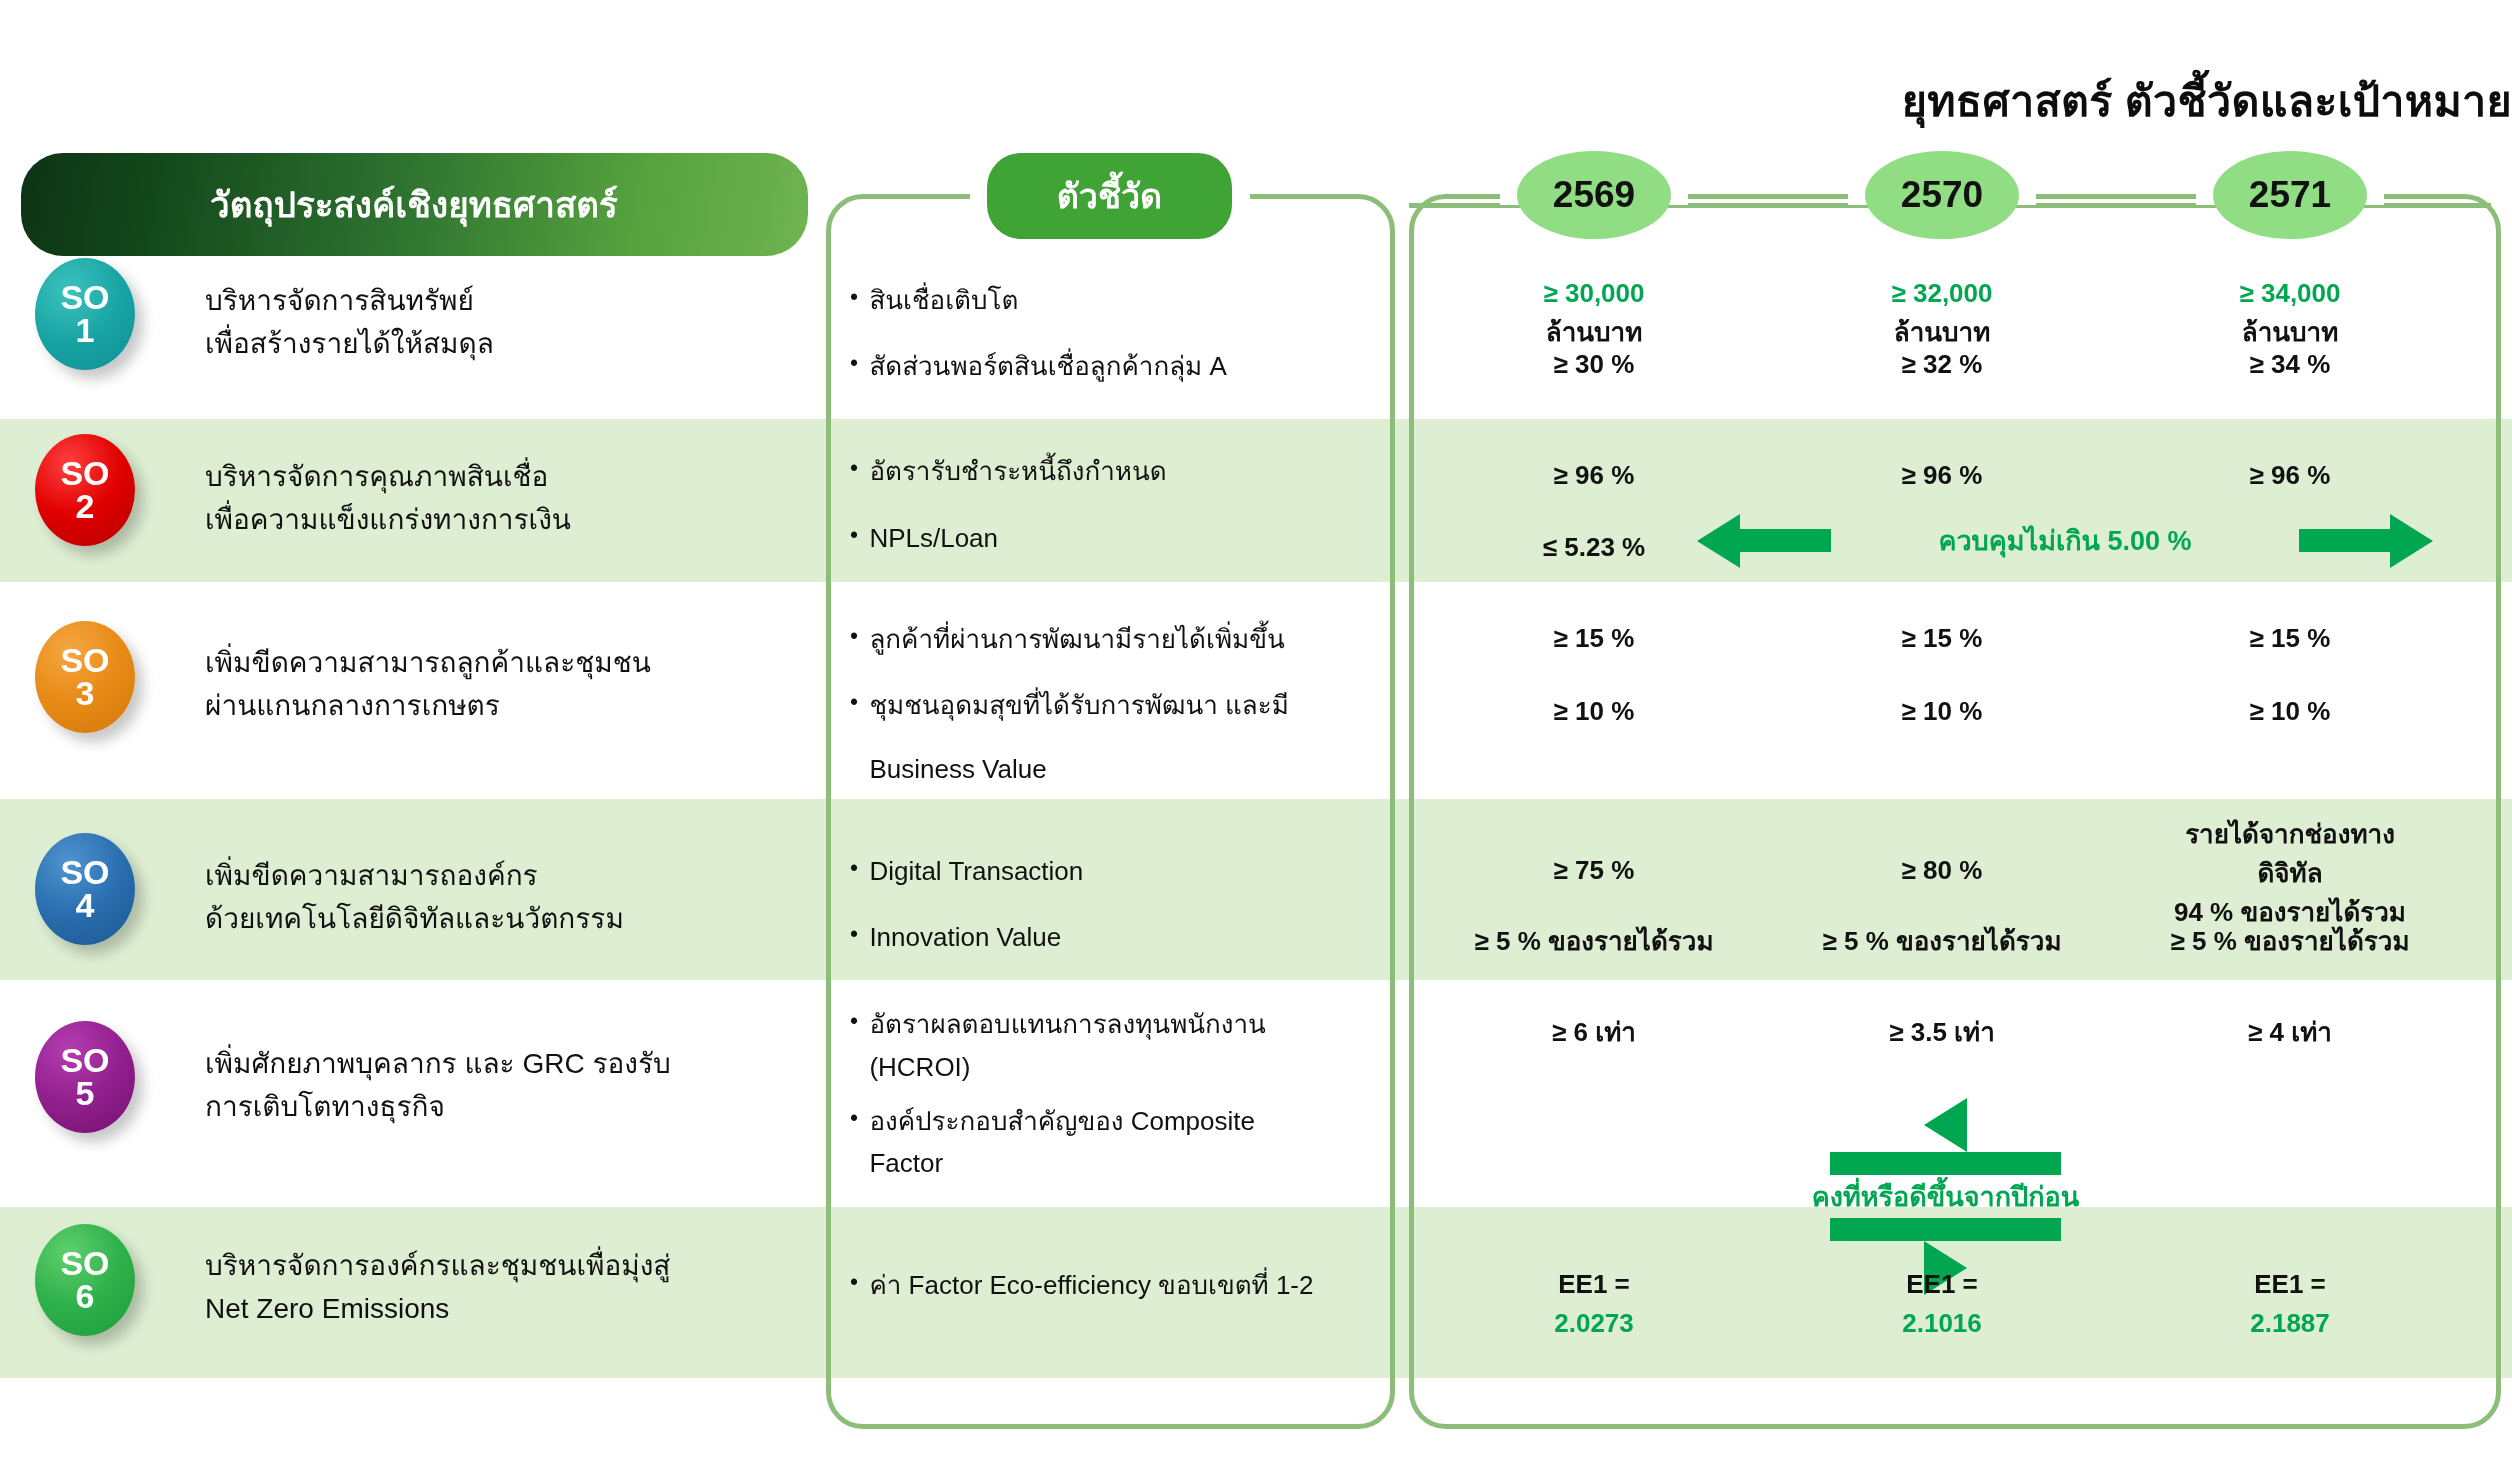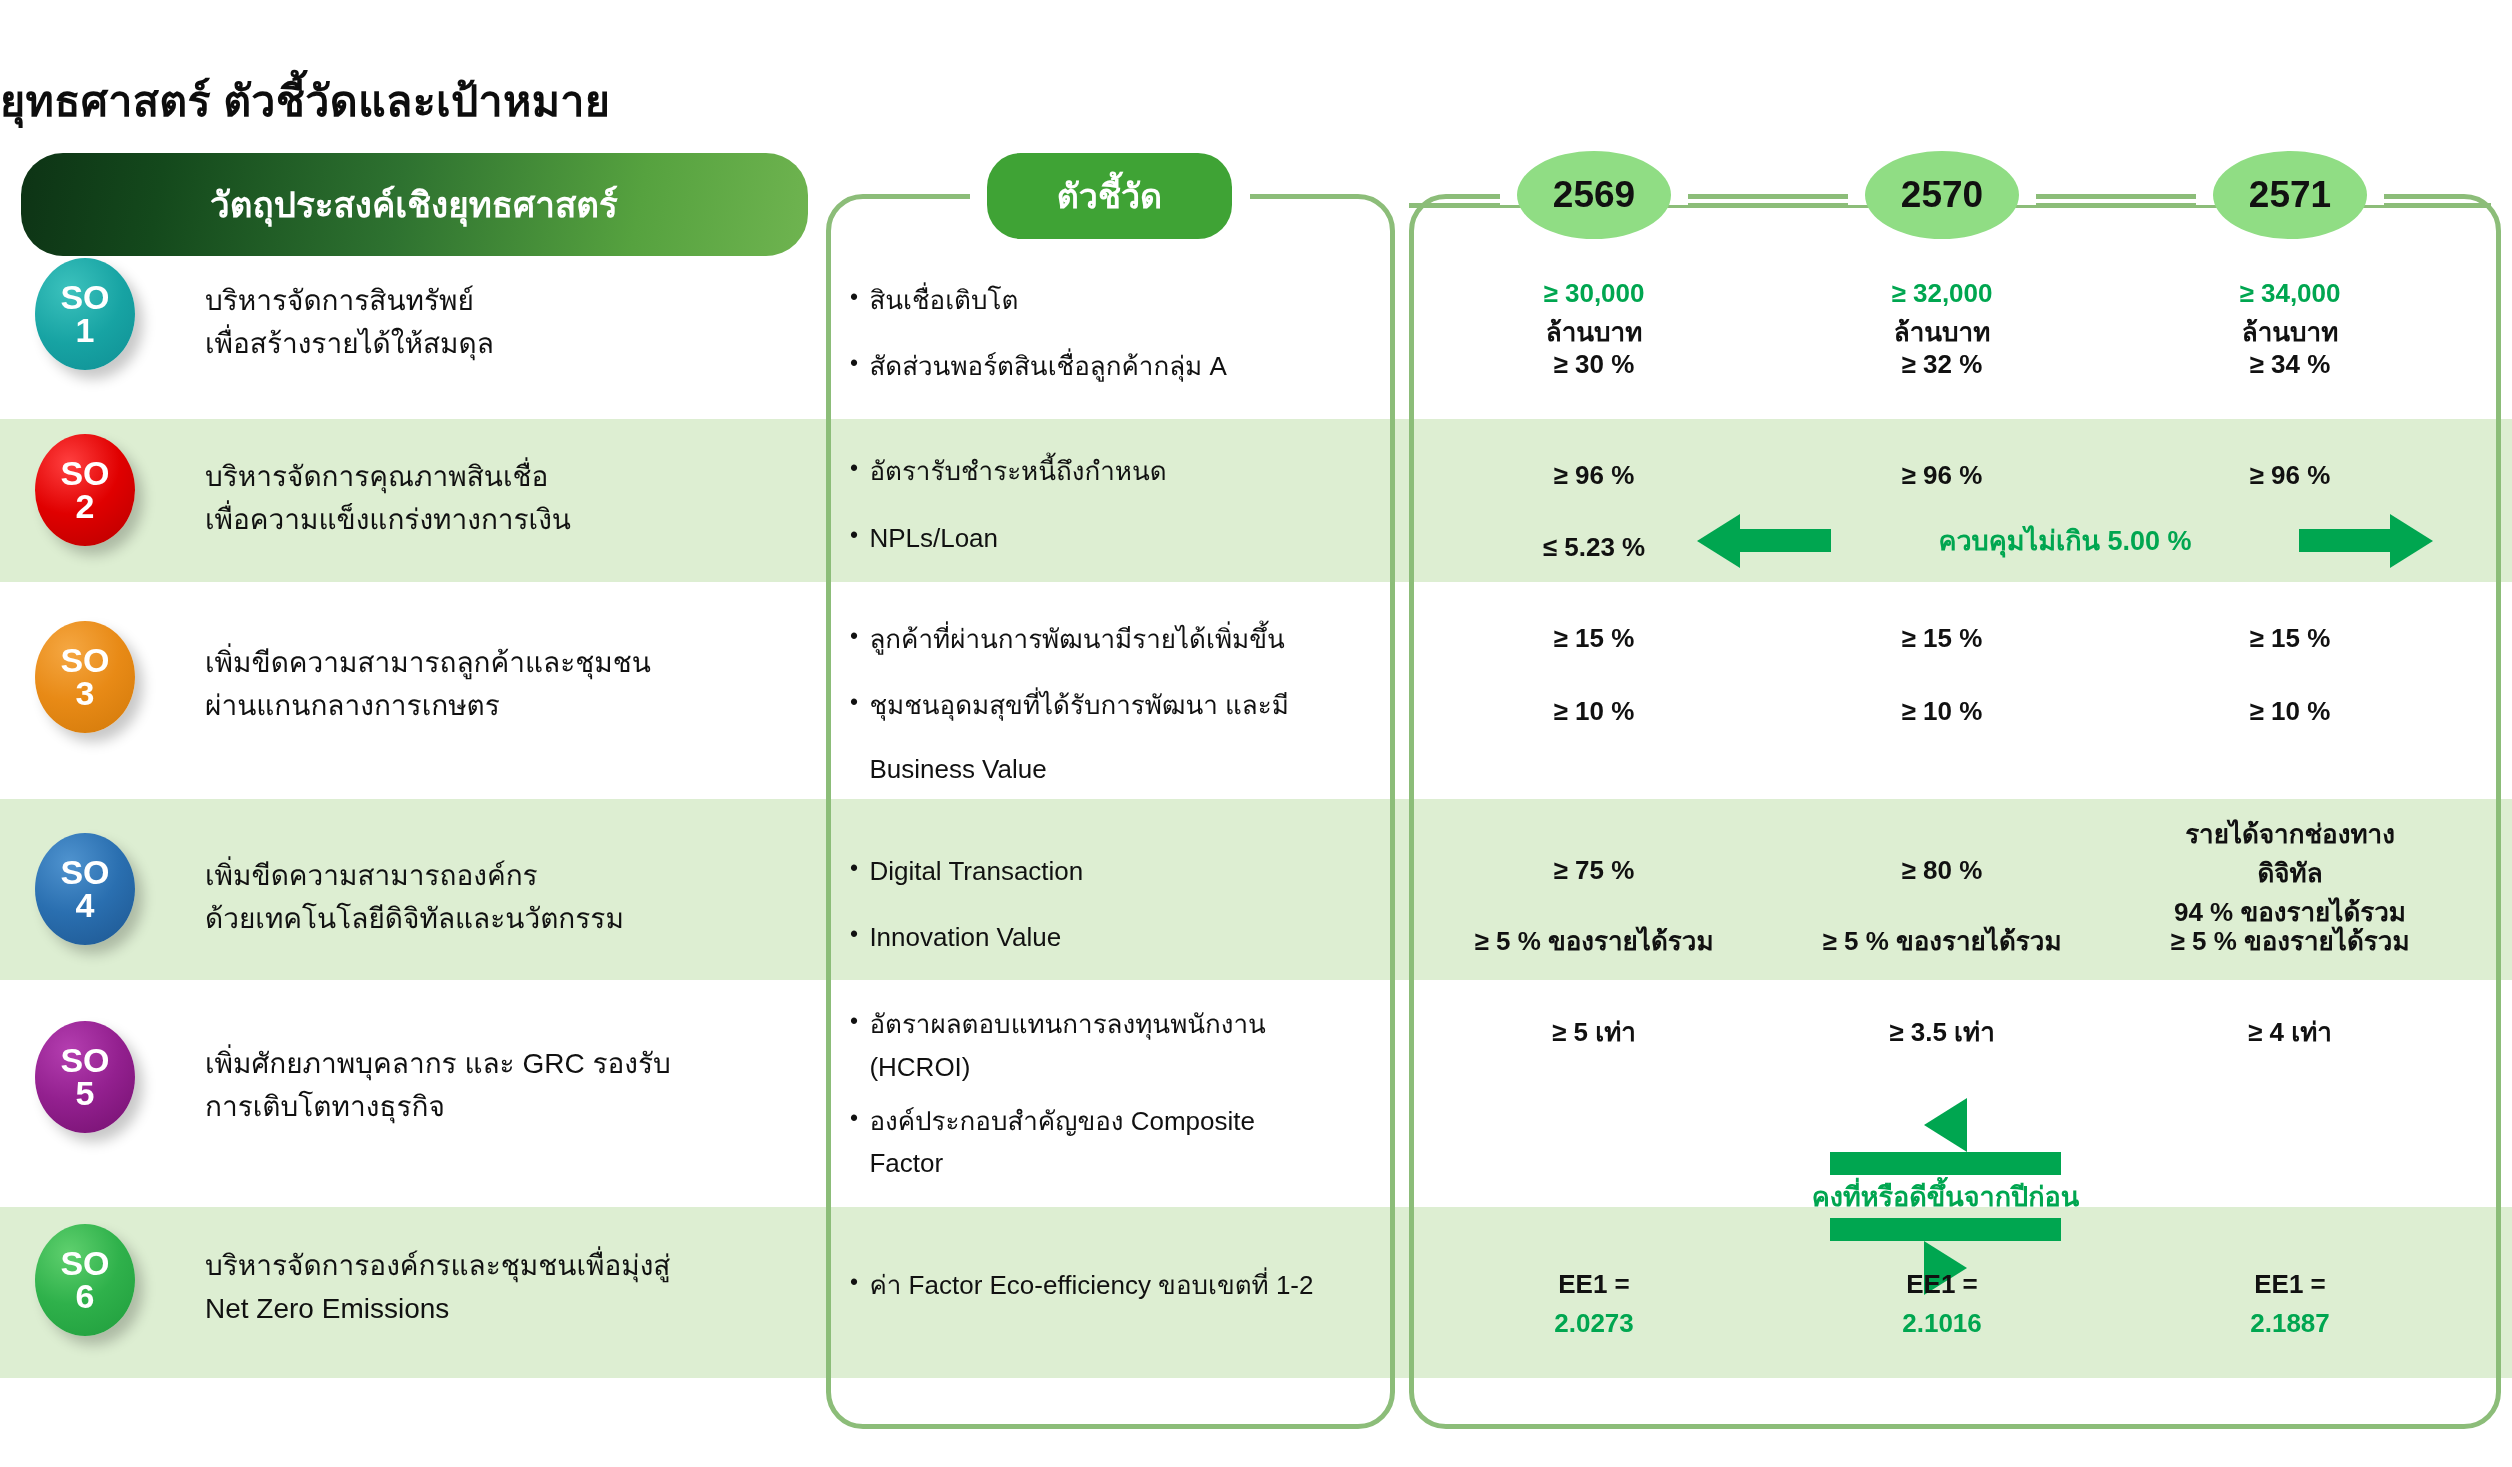--- a/index.html
+++ b/index.html
@@ -6,21 +6,21 @@
   body{
     width:2512px;height:1467px;
     background:#ffffff;
     font-family:"Liberation Sans","DejaVu Sans",sans-serif;
     position:relative;
     overflow:hidden;
   }
   
   #page-title{
     position:absolute;left:0;top:67px;width:2512px;
-    text-align:left;font-size:43px;font-weight:700;color:#0d0d0d;
+    text-align:right;font-size:43px;font-weight:700;color:#0d0d0d;
     letter-spacing:0.3px;
   }
 
   
   .band{position:absolute;left:0;width:2512px;background:#ddeed2;}
   #band-so2{top:419px;height:163px;}
   #band-so4{top:799px;height:181px;}
   #band-so6{top:1207px;height:171px;}
 
   
@@ -272,21 +272,21 @@
       <span class="ind-bullet">•</span>
       <span class="ind-text">อัตราผลตอบแทนการลงทุนพนักงาน</span>
     </div>
     <div class="ind-cont">(HCROI)</div>
     <div class="ind-item" style="margin-top:13.7px;margin-bottom:2.3px;">
       <span class="ind-bullet">•</span>
       <span class="ind-text">องค์ประกอบสำคัญของ Composite</span>
     </div>
     <div class="ind-cont">Factor</div>
   </div>
-  <div class="val" style="left:1517px;top:1013px;">≥ 5 เท่า</div>
+  <div class="val" style="left:1517px;top:1013px;">≥ 6 เท่า</div>
   <div class="val" style="left:1865px;top:1013px;">≥ 3.5 เท่า</div>
   <div class="val" style="left:2213px;top:1013px;">≥ 4 เท่า</div>
 
   <div class="arrow-band" style="left:1449px;top:1098px;width:993px;flex-direction:column;">
     <div class="arrow-head arrow-left"></div>
     <div class="arrow-shaft" style="width:231px;"></div>
     <div class="arrow-label">คงที่หรือดีขึ้นจากปีก่อน</div>
     <div class="arrow-shaft" style="width:231px;"></div>
     <div class="arrow-head arrow-right"></div>
   </div>

